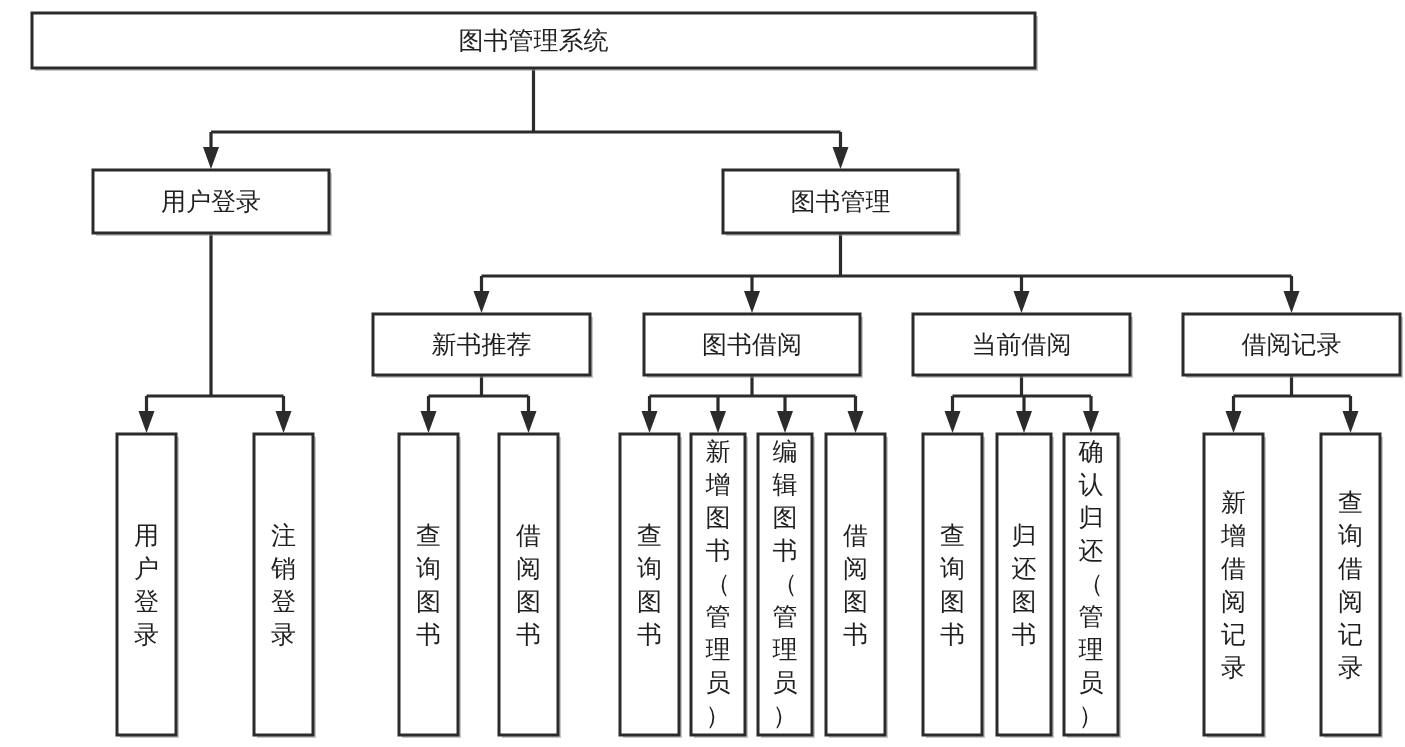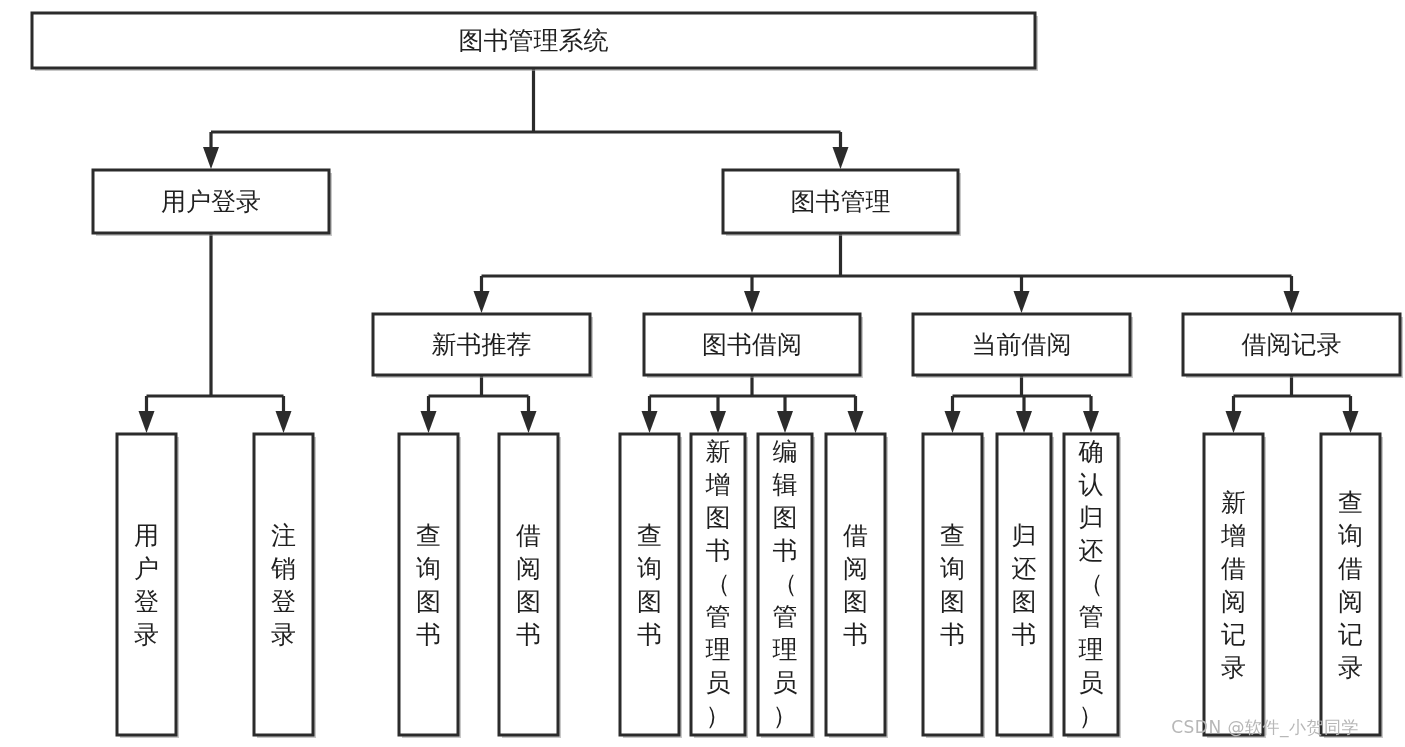--- a/index.html
+++ b/index.html
@@ -238,14 +238,13 @@
           <rect x="1192" y="434" width="59" height="301" class="node-box"></rect>
           <text x="1221.5" y="511.24" class="node-label-vertical"><tspan x="1221.5" dy="0">新</tspan><tspan x="1221.5" dy="33">增</tspan><tspan x="1221.5" dy="33">借</tspan><tspan x="1221.5" dy="33">阅</tspan><tspan x="1221.5" dy="33">记</tspan><tspan x="1221.5" dy="33">录</tspan></text>
         </g>
         <g>
           <rect x="1312" y="437" width="59" height="301" class="node-shadow"></rect>
           <rect x="1309" y="434" width="59" height="301" class="node-box"></rect>
           <text x="1338.5" y="511.24" class="node-label-vertical"><tspan x="1338.5" dy="0">查</tspan><tspan x="1338.5" dy="33">询</tspan><tspan x="1338.5" dy="33">借</tspan><tspan x="1338.5" dy="33">阅</tspan><tspan x="1338.5" dy="33">记</tspan><tspan x="1338.5" dy="33">录</tspan></text>
         </g>
       </g>
   </svg>
-  <div class="watermark">CSDN @软件_小贺同学</div>
 </div>
 
 </body></html>

